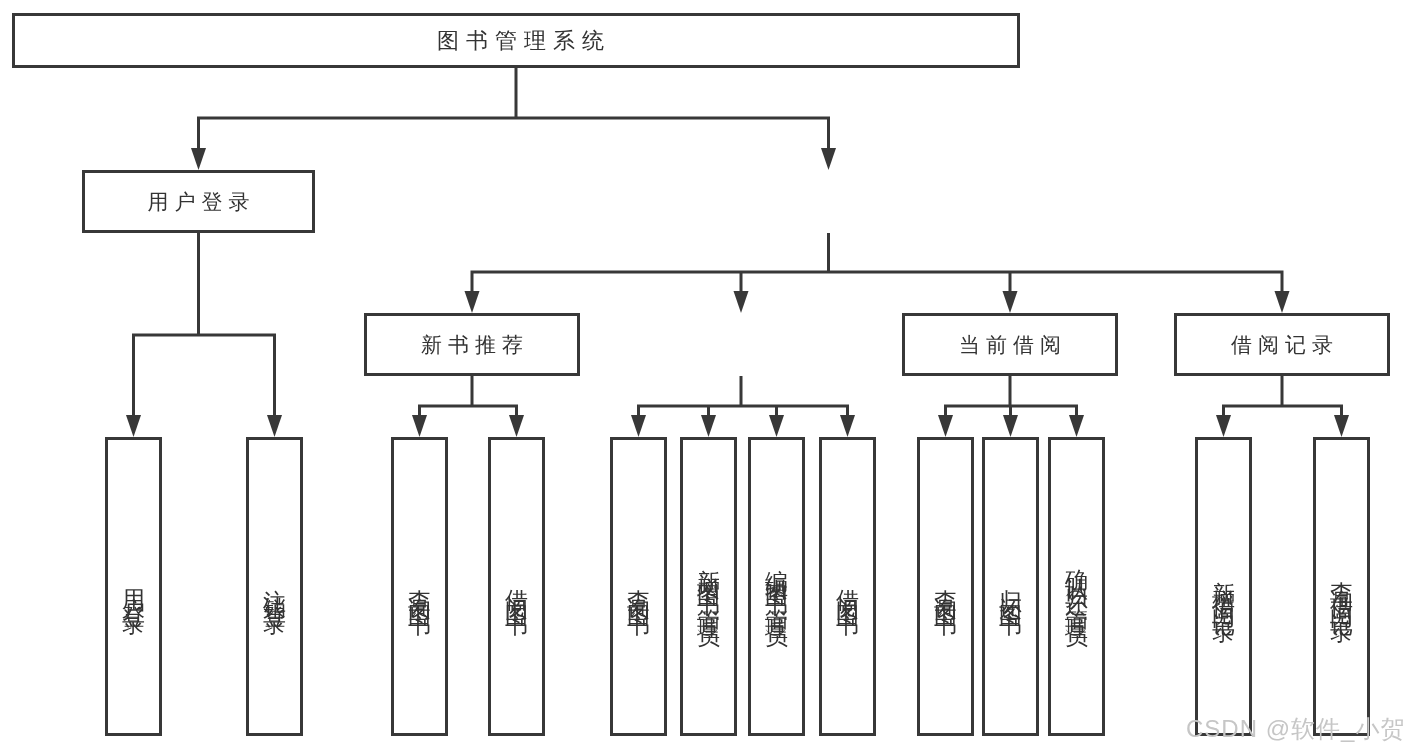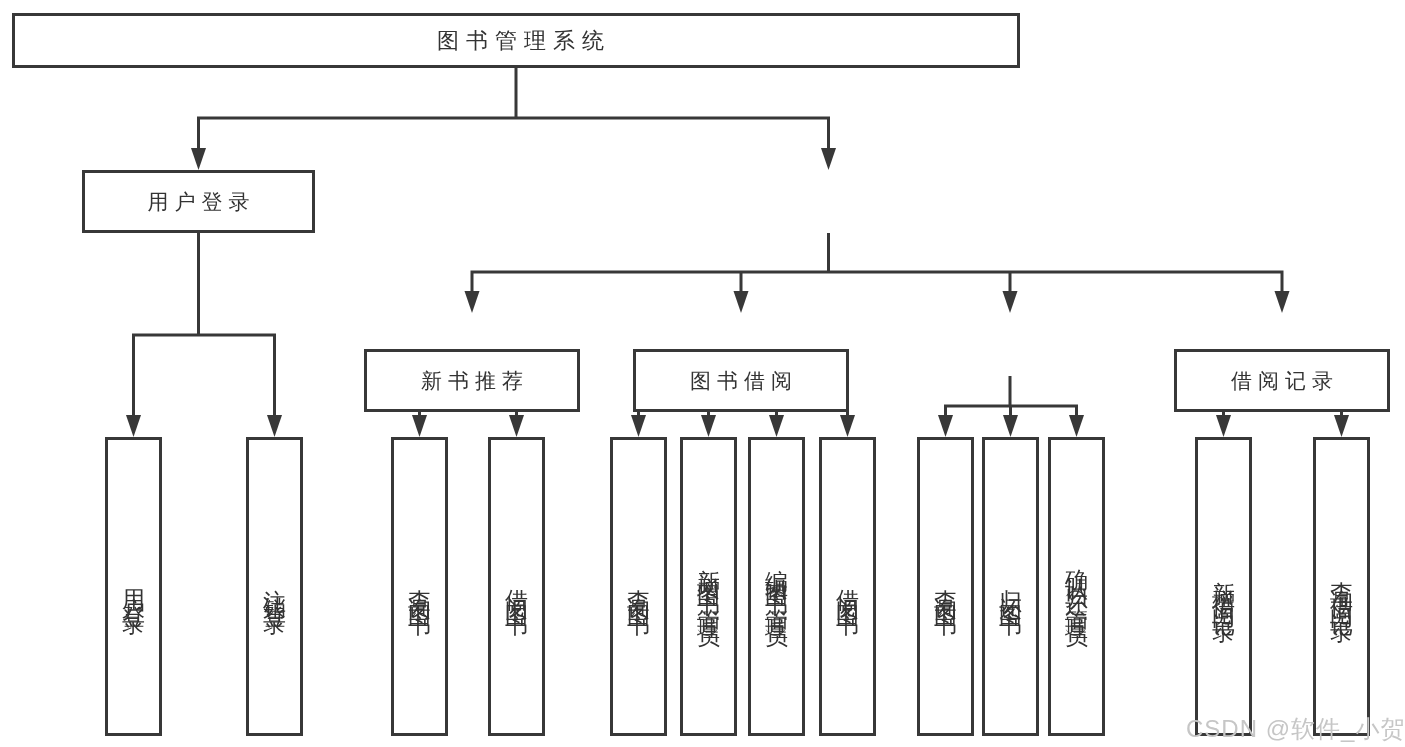--- a/index.html
+++ b/index.html
@@ -36,21 +36,21 @@
     white-space: nowrap;
   }
   .root {
     left: 12px; top: 13px; width: 1008px; height: 55px;
     font-size: 22px; letter-spacing: 7px; padding-left: 16px;
   }
   .lvl {
     width: 233px; height: 63px; top: 170px;
   }
   .lv3 {
-    width: 216px; height: 63px; top: 313px; margin-top: 36px;
+    width: 216px; height: 63px; top: 313px;
   }
   .vbox {
     position: absolute;
     box-sizing: border-box;
     top: 437px;
     width: 57px;
     height: 299px;
     border: 3px solid #383838;
     background: #ffffff;
     writing-mode: vertical-lr;
@@ -123,21 +123,21 @@
       <polygon points="1216,415 1231,415 1223.5,437"></polygon>
       <polygon points="1334,415 1349,415 1341.5,437"></polygon>
     </g>
   </svg>
 
   <div class="hbox root">图书管理系统</div>
 
   <div class="hbox lvl" style="left:82px">用户登录</div>
 
   <div class="hbox lv3" style="left:364px">新书推荐</div>
-  <div class="hbox lv3" style="left:633px">图书借阅</div>
+  <div class="hbox lv3" style="left:902px">当前借阅</div>
   <div class="hbox lv3" style="left:1174px">借阅记录</div>
 
   <div class="vbox" style="left:105px">用户登录</div>
   <div class="vbox" style="left:246px">注销登录</div>
 
   <div class="vbox" style="left:391px">查询图书</div>
   <div class="vbox" style="left:488px">借阅图书</div>
 
   <div class="vbox" style="left:610px">查询图书</div>
   <div class="vbox" style="left:680px">新增图书（管理员）</div>

